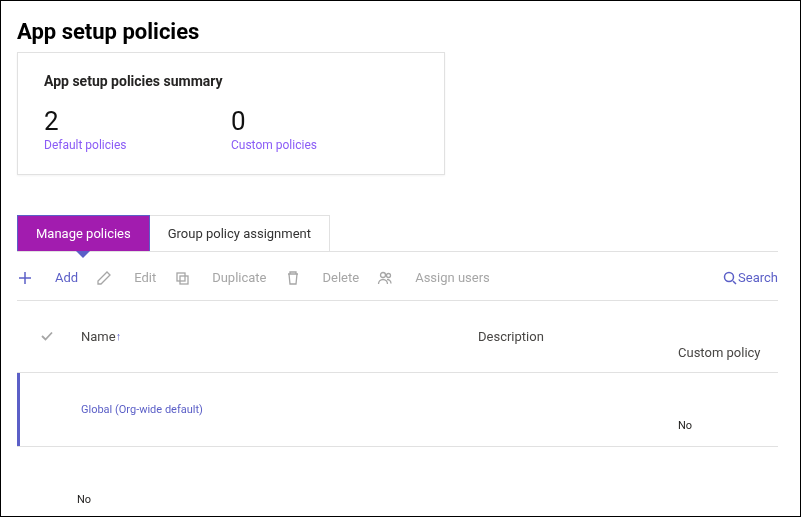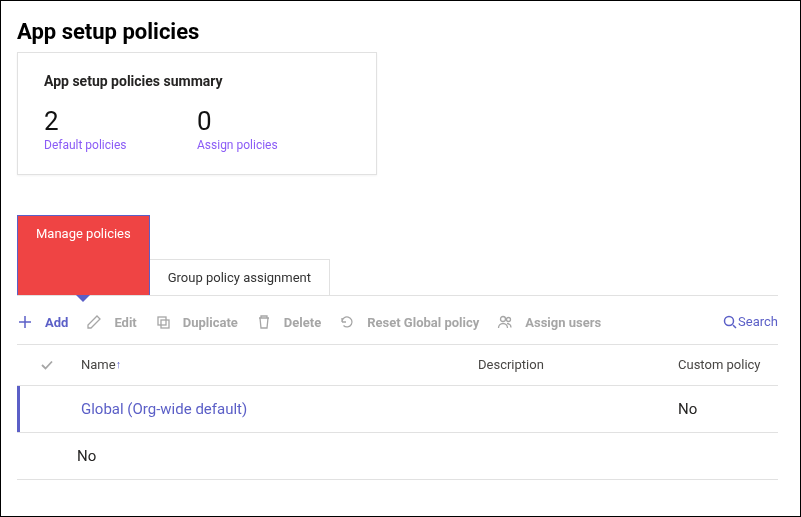--- a/index.html
+++ b/index.html
@@ -12,21 +12,21 @@
     overflow: hidden;
     border: 1px solid #000;
   }
   .page { padding: 18px 22px 0 16px; }
   h1.page-title { font-size: 22px; font-weight: 700; color: #000; margin-bottom: 8px; }
   .page-desc { font-size: 13px; color: #424242; line-height: 1.4; max-width: 720px; margin-bottom: 28px; }
   .page-desc a { color: #5B5FC7; text-decoration: none; cursor: pointer; }
   .summary-card {
     border: 1px solid #e1e1e1;
     box-shadow: 0 1px 2px rgba(0,0,0,0.05);
-    width: 360px;
+    width: 428px;
     padding: 20px 26px 22px 26px;
     background: #fff;
     margin-bottom: 40px;
   }
   .summary-title { font-size: 14px; font-weight: 700; margin-bottom: 18px; }
   .summary-stats { display: flex; }
   .stat { flex: 1; }
   .stat-value { font-size: 26px; font-weight: 400; color: #111; line-height: 1.1; }
   .stat-label { font-size: 12px; color: #8b5cf6; margin-top: 2px; }
 
@@ -34,23 +34,23 @@
   .tab {
     padding: 10px 18px;
     font-size: 13px;
     background: #fff;
     border: 1px solid #e1e1e1;
     border-bottom: none;
     color: #333;
     cursor: pointer;
     position: relative;
   }
-  .tab + .tab { border-left: none; margin-top: 44px; }
+  .tab + .tab { border-left: none; }
   .tab.active {
-    background: #ef4444;
+    background: #a21caf;
     color: #fff;
     border-color: #5B5FC7;
   }
   .tab.active::after {
     content: "";
     position: absolute;
     bottom: -7px;
     left: 50%;
     transform: translateX(-50%);
     border-left: 7px solid transparent;
@@ -60,54 +60,53 @@
 
   .toolbar {
     display: flex;
     align-items: center;
     padding: 18px 0 14px 0;
     gap: 18px;
     border-bottom: 1px solid #e1e1e1;
   }
   .tool-btn {
     display: inline-flex;
-    align-items: flex-end;
-    gap: 12px;
+    align-items: flex-start;
+    gap: 22px;
     font-size: 13px;
     color: #a6a6a6;
     cursor: pointer;
     background: none;
     border: none;
     font-family: inherit;
-    font-weight: bold;
   }
   .tool-btn.primary { color: #5B5FC7; }
   .tool-btn svg { width: 16px; height: 16px; }
   .toolbar-spacer { flex: 1; }
   .search-box {
     display: flex;
     align-items: center;
     font-size: 13px;
     color: #5B5FC7;
     cursor: pointer;
   }
   .search-box svg { width: 16px; height: 16px; }
 
   .table { width: 100%; }
   .thead, .trow {
     display: flex;
     align-items: center;
     border-bottom: 1px solid #e1e1e1;
   }
   .thead { font-size: 13px; color: #484644; padding: 12px 0; }
-  .trow { font-size: 15px; padding: 14px 0; }
+  .trow { font-size: 11px; padding: 14px 0; }
   .col-check { width: 60px; display: flex; justify-content: center; color: #a6a6a6; }
   .col-name { flex: 1; padding-left: 4px; }
   .col-desc { width: 200px; white-space: nowrap; overflow: hidden; text-overflow: ellipsis; padding-right: 12px; }
-  .col-custom { width: 100px; }
+  .col-custom { width: 100px; margin-top: 32px; }
   .thead .col-name { display: flex; align-items: center; }
   .sort-arrow { font-size: 11px; color: #5B5FC7; }
   .policy-name { color: #5B5FC7; cursor: pointer; }
   .row-indicator {
     width: 3px;
     align-self: stretch;
     background: #5B5FC7;
     margin-right: -3px;
   }
   .trow-wrapper { display:flex; align-items:stretch; border-bottom:1px solid #e1e1e1; }
@@ -122,21 +121,21 @@
 
   <div class="summary-card">
     <div class="summary-title">App setup policies summary</div>
     <div class="summary-stats">
       <div class="stat">
         <div class="stat-value">2</div>
         <div class="stat-label">Default policies</div>
       </div>
       <div class="stat">
         <div class="stat-value">0</div>
-        <div class="stat-label">Assign policies</div>
+        <div class="stat-label">Custom policies</div>
       </div>
     </div>
   </div>
 
   <div class="tabs">
     <div class="tab active">Manage policies</div>
     <div class="tab">Group policy assignment</div>
   </div>
 
   <div class="toolbar">
@@ -158,26 +157,20 @@
           <rect x="3" y="3" width="8" height="8"></rect>
           <rect x="6" y="6" width="8" height="8"></rect>
         </svg>
       <span>Duplicate</span>
     </button>
     <button class="tool-btn">
       <svg viewBox="0 0 16 16" fill="none" stroke="currentColor" stroke-width="1.3">
           <path d="M3 4h10M5 4V2h6v2M4 4l1 10h6l1-10"></path>
         </svg>
       <span>Delete</span>
-    </button>
-    <button class="tool-btn">
-      <svg viewBox="0 0 16 16" fill="none" stroke="currentColor" stroke-width="1.3">
-          <path d="M3 8a5 5 0 1 1 1.5 3.5M3 8V4M3 8h4"></path>
-        </svg>
-      <span>Reset Global policy</span>
     </button>
     <button class="tool-btn">
       <svg viewBox="0 0 16 16" fill="none" stroke="currentColor" stroke-width="1.3">
           <circle cx="6" cy="5" r="2.5"></circle>
           <path d="M1.5 14c0-2.5 2-4.5 4.5-4.5s4.5 2 4.5 4.5"></path>
           <circle cx="11.5" cy="5.5" r="2"></circle>
           <path d="M10 9.5c2 0 4 1.5 4 4"></path>
         </svg>
       <span>Assign users</span>
     </button>

